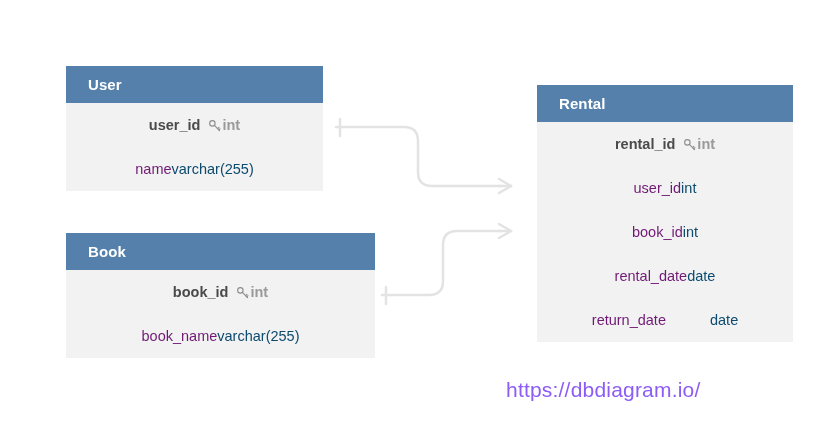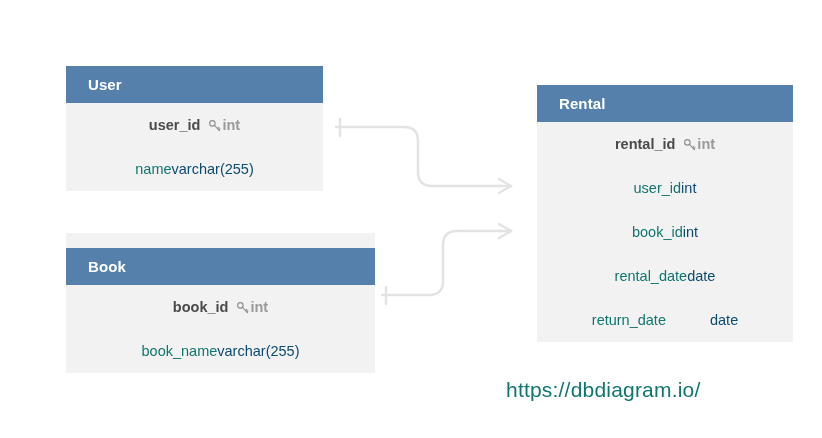--- a/index.html
+++ b/index.html
@@ -53,21 +53,21 @@
     align-items: center;
     justify-content: center;
     padding: 0 14px;
     box-sizing: border-box;
     font-size: 14.5px;
   }
   .field {
     display: flex;
     align-items: center;
     gap: 6px;
-    color: #0f766e;
+    color: #701a75;
     white-space: nowrap;
   }
   .row.pk .field {
     font-weight: bold;
     color: #4a4a4a;
   }
   .ftype {
     color: #0c4a6e;
     white-space: nowrap;
   }
@@ -152,21 +152,21 @@
           </div>
           <div class="row" style="height: 44px;">
             <div class="field">
               <span>name</span>
             </div>
             <span class="ftype">varchar(255)</span>
           </div>
         </div>
       </div>
       <div class="table-card" style="left: 66px; top: 233px; width: 309px; height: 125px; background: rgb(242, 242, 242);">
-        <div class="table-header" style="height: 37px; background: rgb(84, 128, 171); color: rgb(255, 255, 255); margin-top: 15px;">
+        <div class="table-header" style="height: 37px; background: rgb(84, 128, 171); color: rgb(255, 255, 255);">
           <span>Book</span>
         </div>
         <div class="table-body">
           <div class="row pk" style="height: 44px;">
             <div class="field">
               <span>book_id</span>
               <span class="key-icon">
                 <svg viewBox="0 0 16 16" width="14" height="14" aria-hidden="true">
                   <g fill="none" stroke="#8c8c8c" stroke-width="1.25" stroke-linecap="round">
                     <circle cx="5" cy="5" r="3.1"></circle>
@@ -229,15 +229,15 @@
           <div class="row" style="height: 44px; gap: 44px;">
             <div class="field">
               <span>return_date</span>
             </div>
             <span class="ftype">date</span>
           </div>
         </div>
       </div>
     </div>
 
-  <div id="watermark" style="left: 506px; top: 378px; color: #0f766e;">https://dbdiagram.io/</div>
+  <div id="watermark" style="left: 506px; top: 378px; color: #8b5cf6;">https://dbdiagram.io/</div>
 
 </div>
 
 </body></html>

